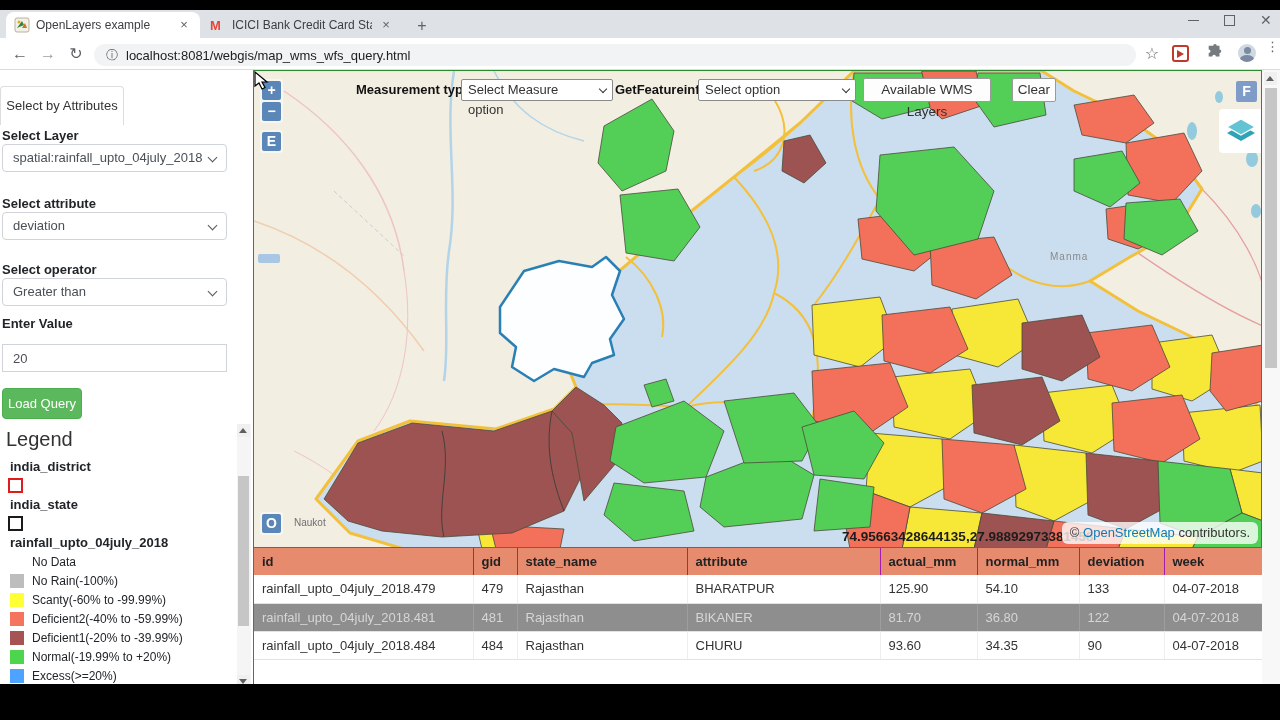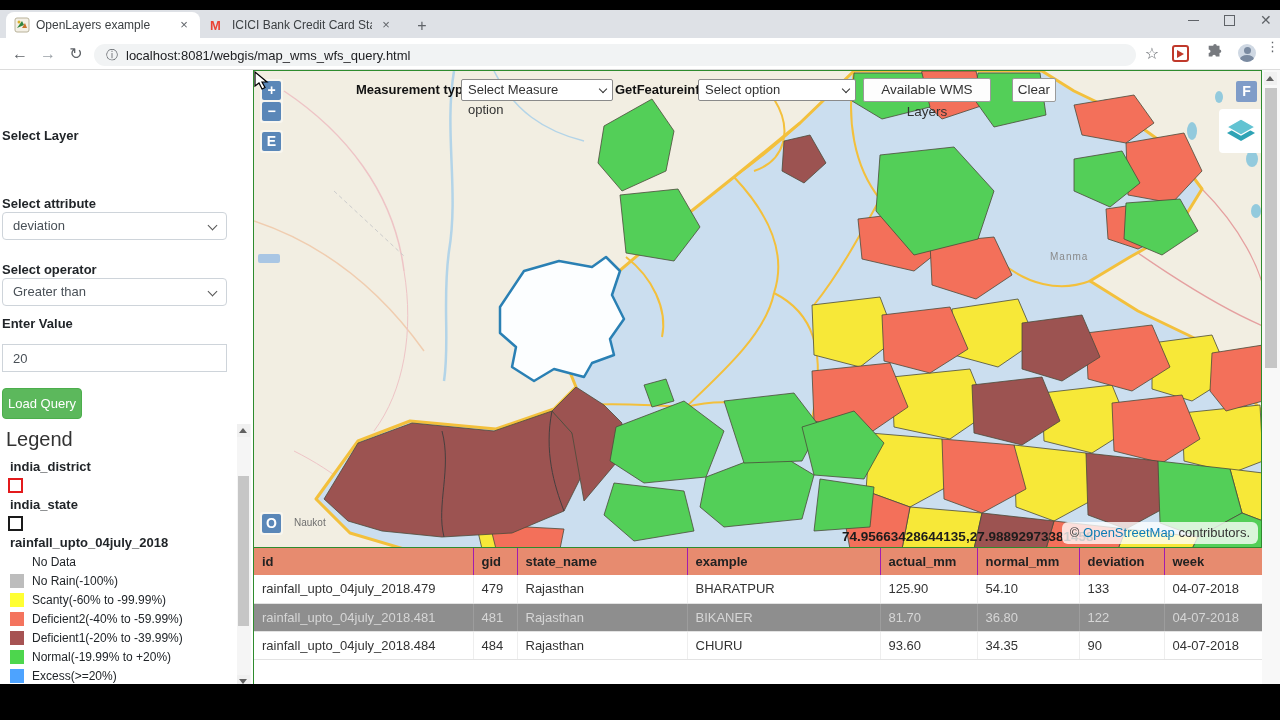--- a/index.html
+++ b/index.html
@@ -131,22 +131,26 @@
     <svg class="ext-puzzle" viewBox="0 0 20 20">
       <path fill="#5f6368" d="M8 2 a2 2 0 0 1 4 0 h3 v4 a2 2 0 0 1 0 4 v4 h-4 a2 2 0 0 0 -4 0 H3 v-4 a2 2 0 0 0 0 -4 V2 Z" opacity="0.85"></path>
     </svg>
     <div class="profile-ic"></div>
     <div class="menu-dots">⋮</div>
   </div>
 
   <div class="content">
 
     <div class="sidebar">
+      <div class="attr-tab">Select by Attributes</div>
 
       <div class="fld-label" style="top:58px;">Select Layer</div>
+      <div class="fakeselect" style="top:74px;">
+        <span>spatial:rainfall_upto_04july_2018</span><span class="chev"></span>
+      </div>
 
       <div class="fld-label" style="top:126px;">Select attribute</div>
       <div class="fakeselect" style="top:142px;">
         <span>deviation</span><span class="chev"></span>
       </div>
 
       <div class="fld-label" style="top:192px;">Select operator</div>
       <div class="fakeselect" style="top:208px;">
         <span>Greater than</span><span class="chev"></span>
       </div>
@@ -390,21 +394,21 @@
           <col style="width:97px">
             <col style="width:102px">
             <col style="width:85px">
             <col style="width:99px">
         </colgroup>
         <thead>
             <tr id="table-head-row">
               <th>id</th>
               <th>gid</th>
               <th>state_name</th>
-              <th>example</th>
+              <th>attribute</th>
               <th>actual_mm</th>
               <th>normal_mm</th>
               <th>deviation</th>
               <th>week</th>
             </tr>
           </thead>
         <tbody id="table-body">
             <tr>
               <td>rainfall_upto_04july_2018.479</td>
               <td>479</td>

